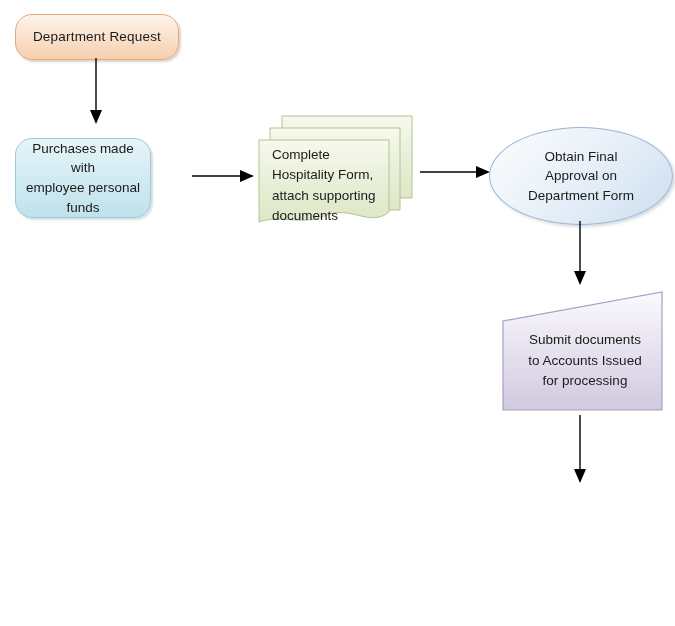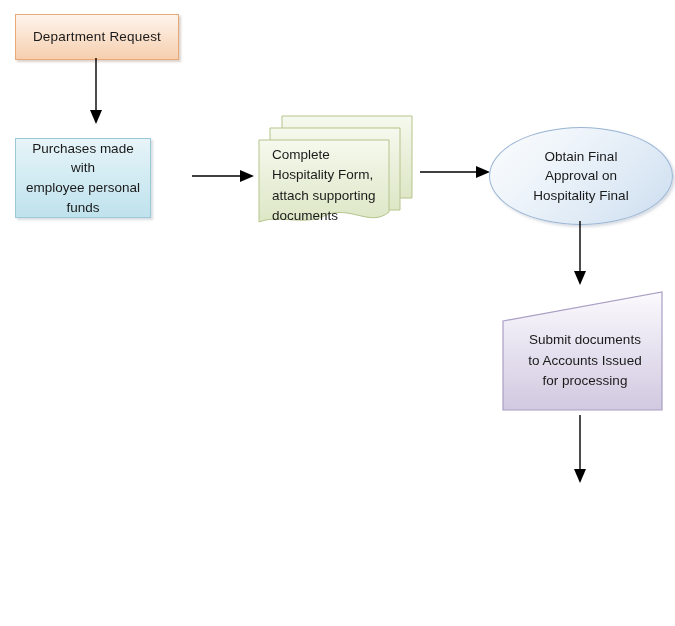--- a/index.html
+++ b/index.html
@@ -20,20 +20,21 @@
   .node {
     position: absolute;
     box-sizing: border-box;
     display: flex;
     align-items: center;
     justify-content: center;
     text-align: center;
     color: #1a1a1a;
     font-size: 13.5px;
     line-height: 1.45;
+    border-radius: 17px;
   }
   .node .label {
     padding: 0 6px;
     position: relative;
     z-index: 3;
   }
 
   
   #node-department-request {
     left: 15px;
@@ -213,21 +214,21 @@
 
   <svg class="connector" id="conn-form-to-approval" viewBox="0 0 72 28">
     <line x1="0" y1="14" x2="58" y2="14"></line>
     <polygon points="70,14 56,8 56,20"></polygon>
   </svg>
 
   <div class="node" id="node-obtain-approval">
     <span class="label">
       <span>Obtain Final</span><br>
       <span>Approval on</span><br>
-      <span>Hospitality Final</span>
+      <span>Department Form</span>
     </span>
   </div>
 
   <svg class="connector" id="conn-approval-to-submit" viewBox="0 0 32 66">
     <line x1="16" y1="0" x2="16" y2="54"></line>
     <polygon points="16,64 10,50 22,50"></polygon>
   </svg>
 
   <div class="node" id="node-submit-documents">
     <svg viewBox="0 0 166 122">

